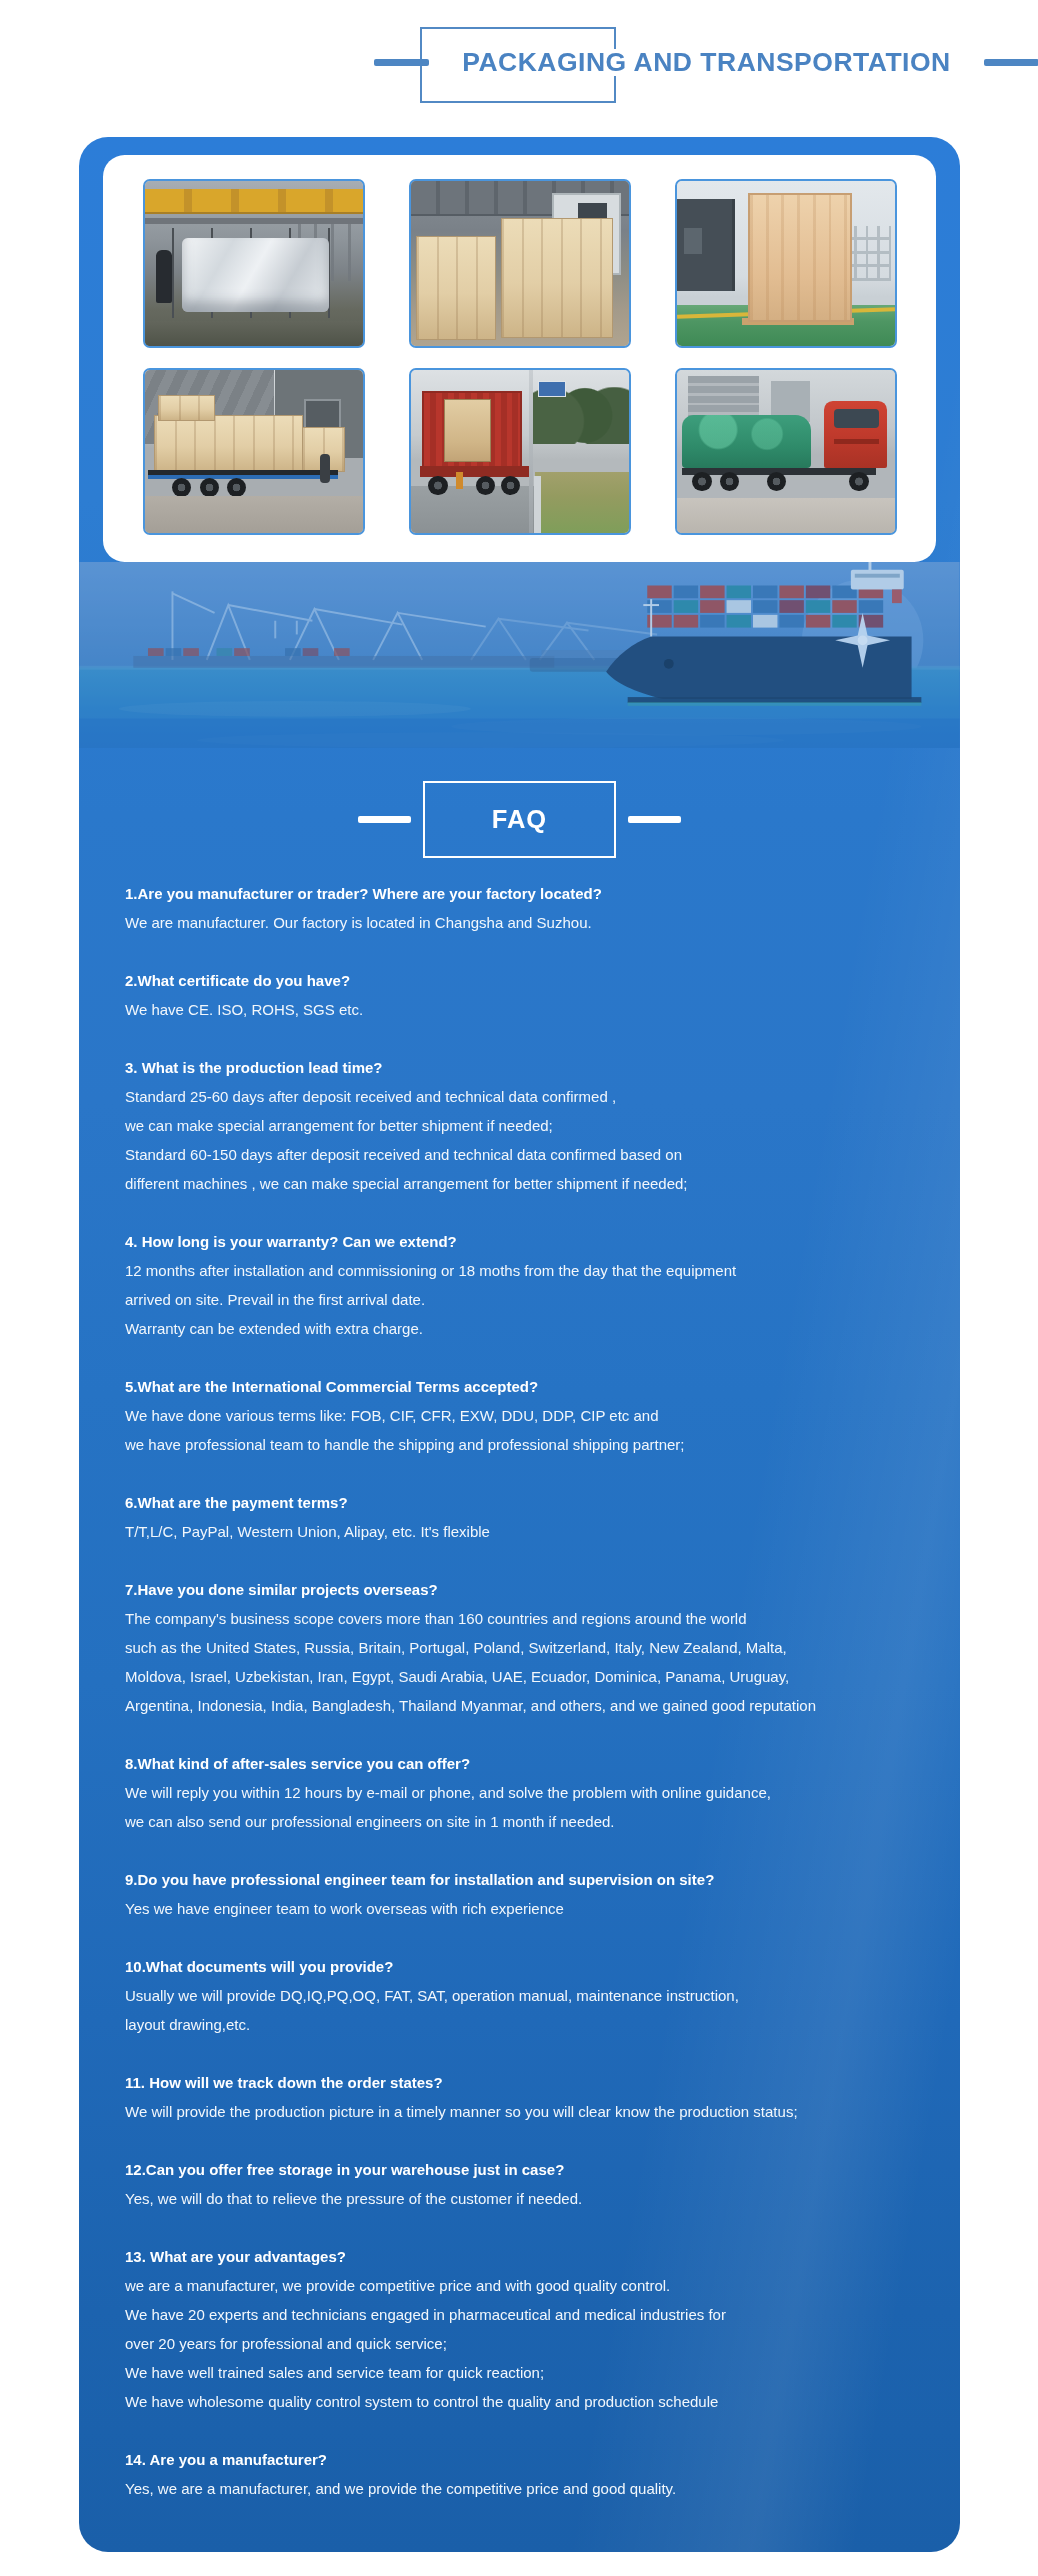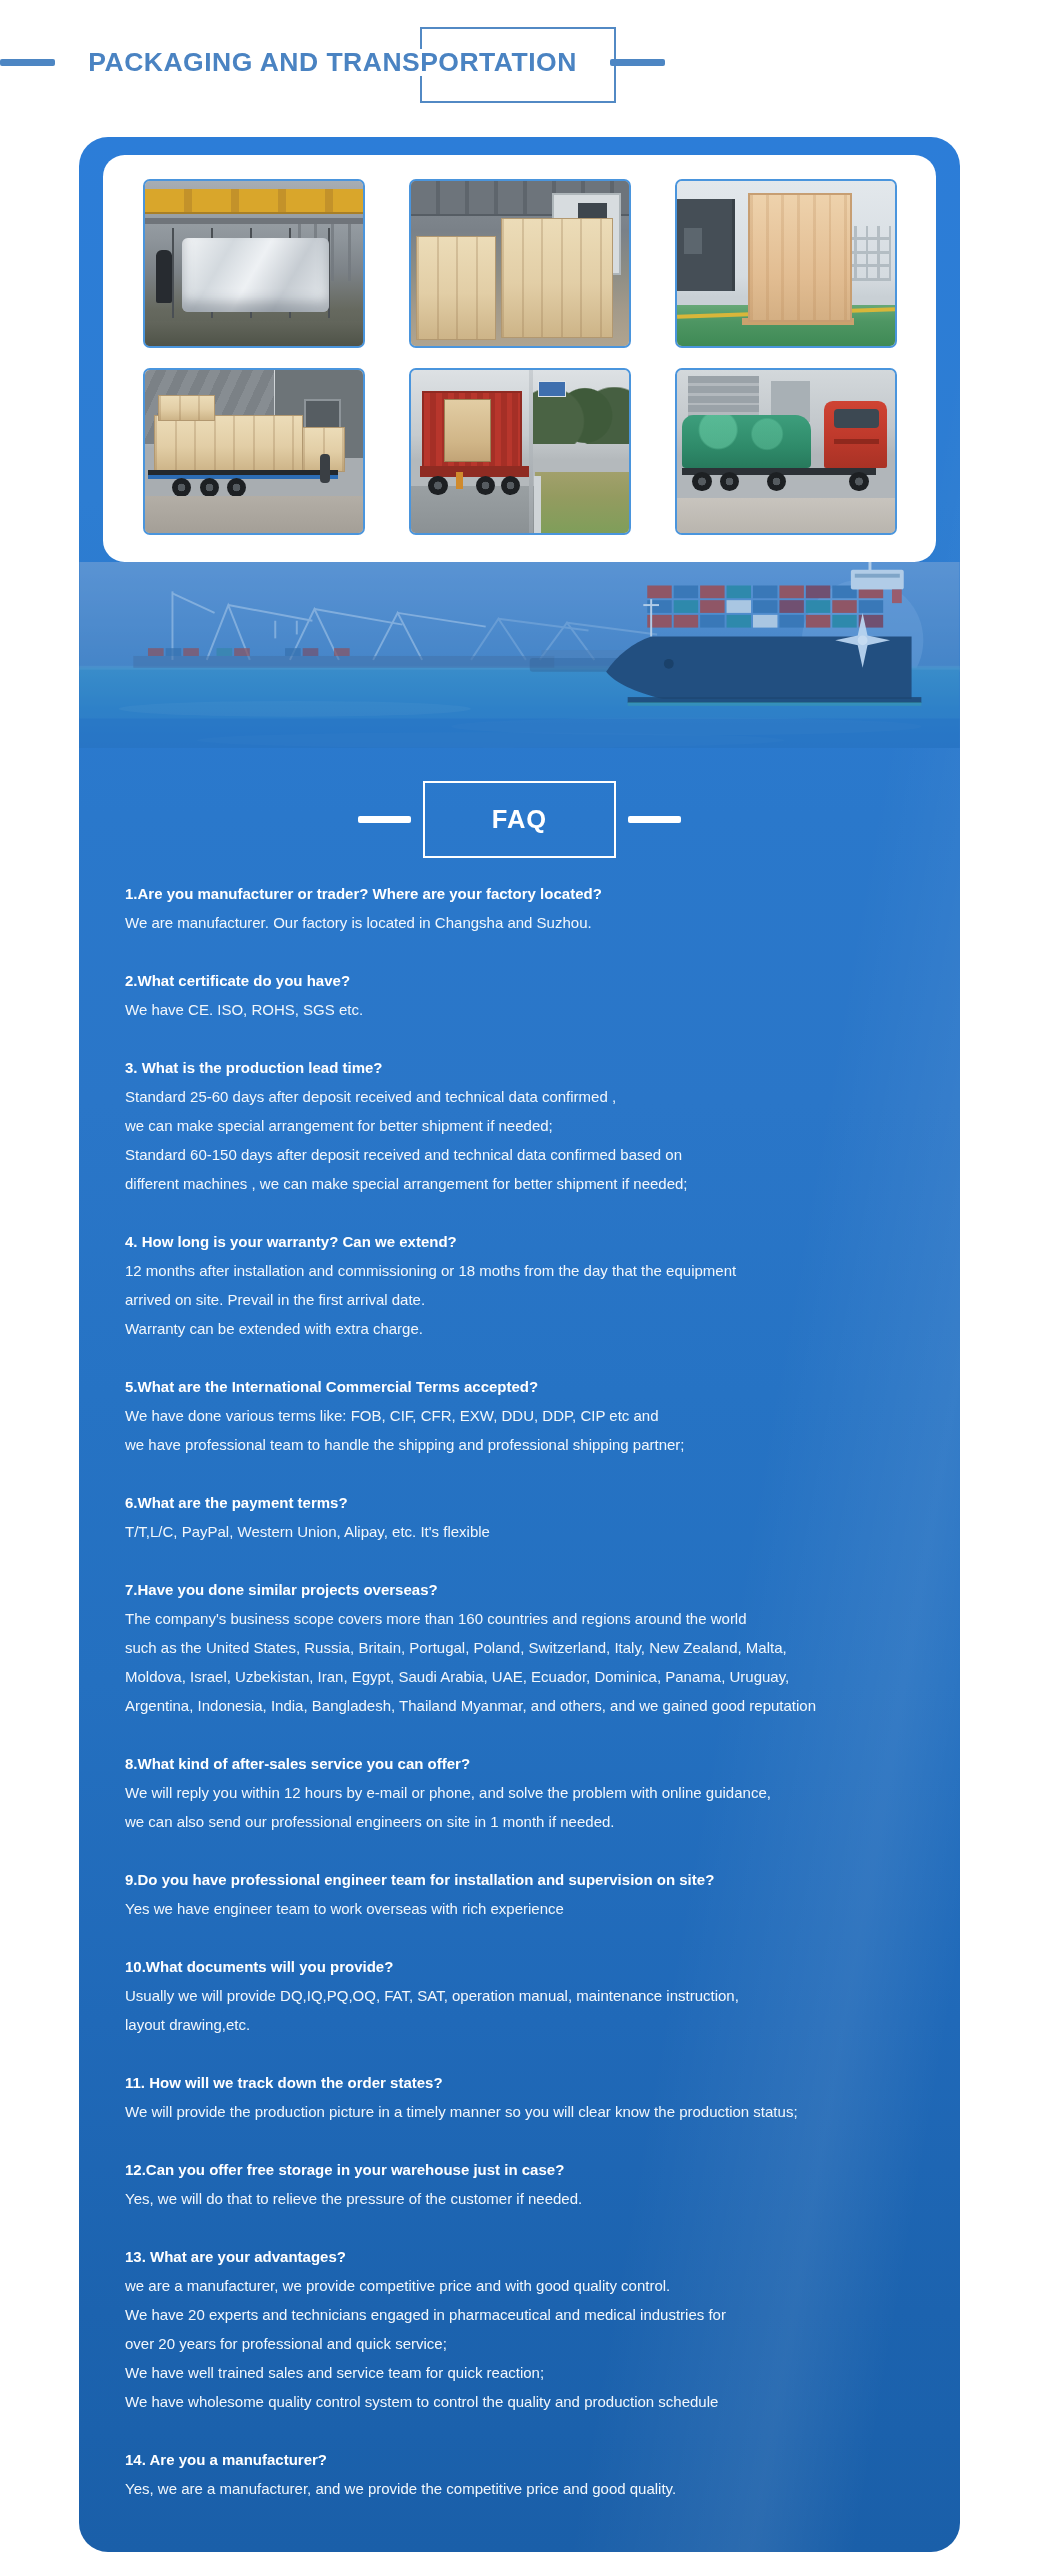--- a/index.html
+++ b/index.html
@@ -2,21 +2,21 @@
 <html><head>
 <meta charset="utf-8">
 <style>
   html,body{margin:0;padding:0;background:#ffffff;}
   body{width:1039px;font-family:"Liberation Sans", sans-serif;}
   .page{position:relative;width:1039px;height:2576px;background:#ffffff;overflow:hidden;}
 
   
   .header{position:relative;height:137px;}
   .title-bracket{position:absolute;left:420px;top:26.5px;width:192px;height:72px;border:2px solid #5289c4;}
-  .title-row{position:absolute;left:0;top:49px;width:100%;display:flex;justify-content:flex-start;align-items:center;gap:19.6px;}
+  .title-row{position:absolute;left:0;top:49px;width:100%;display:flex;justify-content:flex-end;align-items:center;gap:19.6px;}
   .title-dash{width:55px;height:6.9px;background:#4d86c3;border-radius:2px;}
   .page-title{font-size:26.5px;font-weight:bold;color:#4a83c2;background:#ffffff;padding:0 13.7px;letter-spacing:0.5px;line-height:26.5px;}
 
   
   .blue-panel{position:relative;width:881px;height:2415px;margin:0 auto;border-radius:29px;overflow:hidden;
     background:linear-gradient(180deg,#2c7dd8 0%,#2d7dd2 15%,#2a78cb 28%,#2a76c8 40%,#2673c4 52%,#2470c0 64%,#2069b8 78%,#1c63af 90%,#1a5fa9 100%);}
   .blue-panel::after{content:"";position:absolute;inset:0;pointer-events:none;
     background:linear-gradient(100deg,rgba(255,255,255,0) 70%,rgba(255,255,255,.08) 84%,rgba(255,255,255,0) 92%);}
 
   

